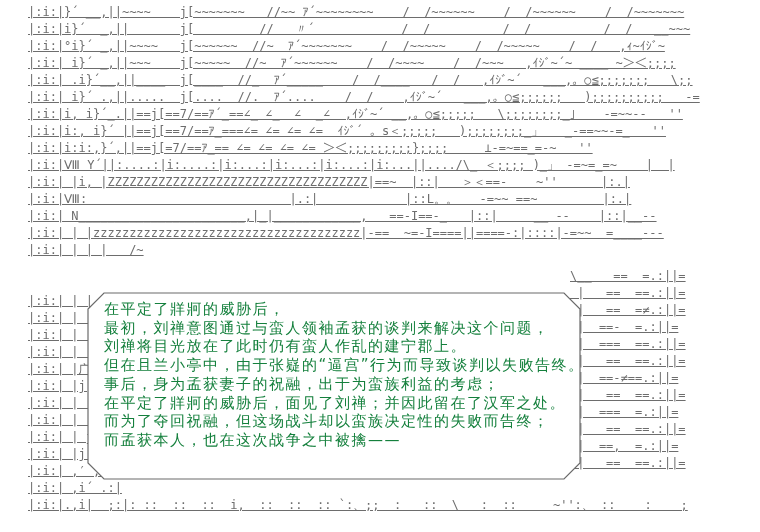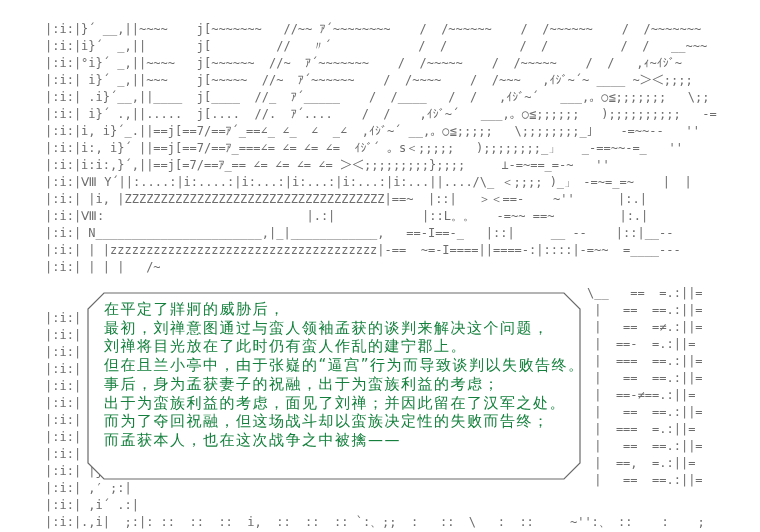--- a/index.html
+++ b/index.html
@@ -3,24 +3,24 @@
 <meta charset="utf-8">
 <style>
   html,body { margin:0; padding:0; }
   body {
     width:760px; height:532px; background:#ffffff;
     position:relative; overflow:hidden;
     font-family:"DejaVu Sans", sans-serif;
   }
   .stage { position:absolute; inset:0; }
   .aa {
-    position:absolute; margin:17px;
+    position:absolute; margin:0;
     font-family:"DejaVu Sans Mono", monospace;
     font-size:12px; line-height:17px;
-    white-space:pre; color:#6d6d6d;
+    white-space:pre; color:#6d6d6d;text-decoration:underline;
   }
   #aa-top { left:28px; top:4px; }
   #aa-box-left { left:28px; top:293px; }
   #aa-box-right { left:570px; top:268px; }
   .dialog-box { position:absolute; left:86px; top:291px; width:496px; height:194px; }
   .dialog-box svg { display:block; }
   .dialog-text {
     position:absolute; left:104px; top:300px; width:460px;
     font-size:15px; line-height:18.7px; letter-spacing:1.5px;
     color:#15803d;
@@ -80,18 +80,18 @@
       <polygon points="18,2 478,2 494,18 494,172 478,188 18,188 2,172 2,18" fill="#ffffff" stroke="#6a6a6a" stroke-width="1.2"></polygon>
     </svg>
   </div>
 
   <div class="dialog-text">
     <div>在平定了牂牁的威胁后，</div>
     <div>最初，刘禅意图通过与蛮人领袖孟获的谈判来解决这个问题，</div>
     <div>刘禅将目光放在了此时仍有蛮人作乱的建宁郡上。</div>
     <div>但在且兰小亭中，由于张嶷的“逼宫”行为而导致谈判以失败告终。</div>
     <div>事后，身为孟获妻子的祝融，出于为蛮族利益的考虑；</div>
-    <div>出于为蛮族利益的考虑，面见了刘禅；并因此留在了汉军之处。</div>
+    <div>在平定了牂牁的威胁后，面见了刘禅；并因此留在了汉军之处。</div>
     <div>而为了夺回祝融，但这场战斗却以蛮族决定性的失败而告终；</div>
     <div>而孟获本人，也在这次战争之中被擒——</div>
   </div>
 
 </div>
 
 </body></html>

